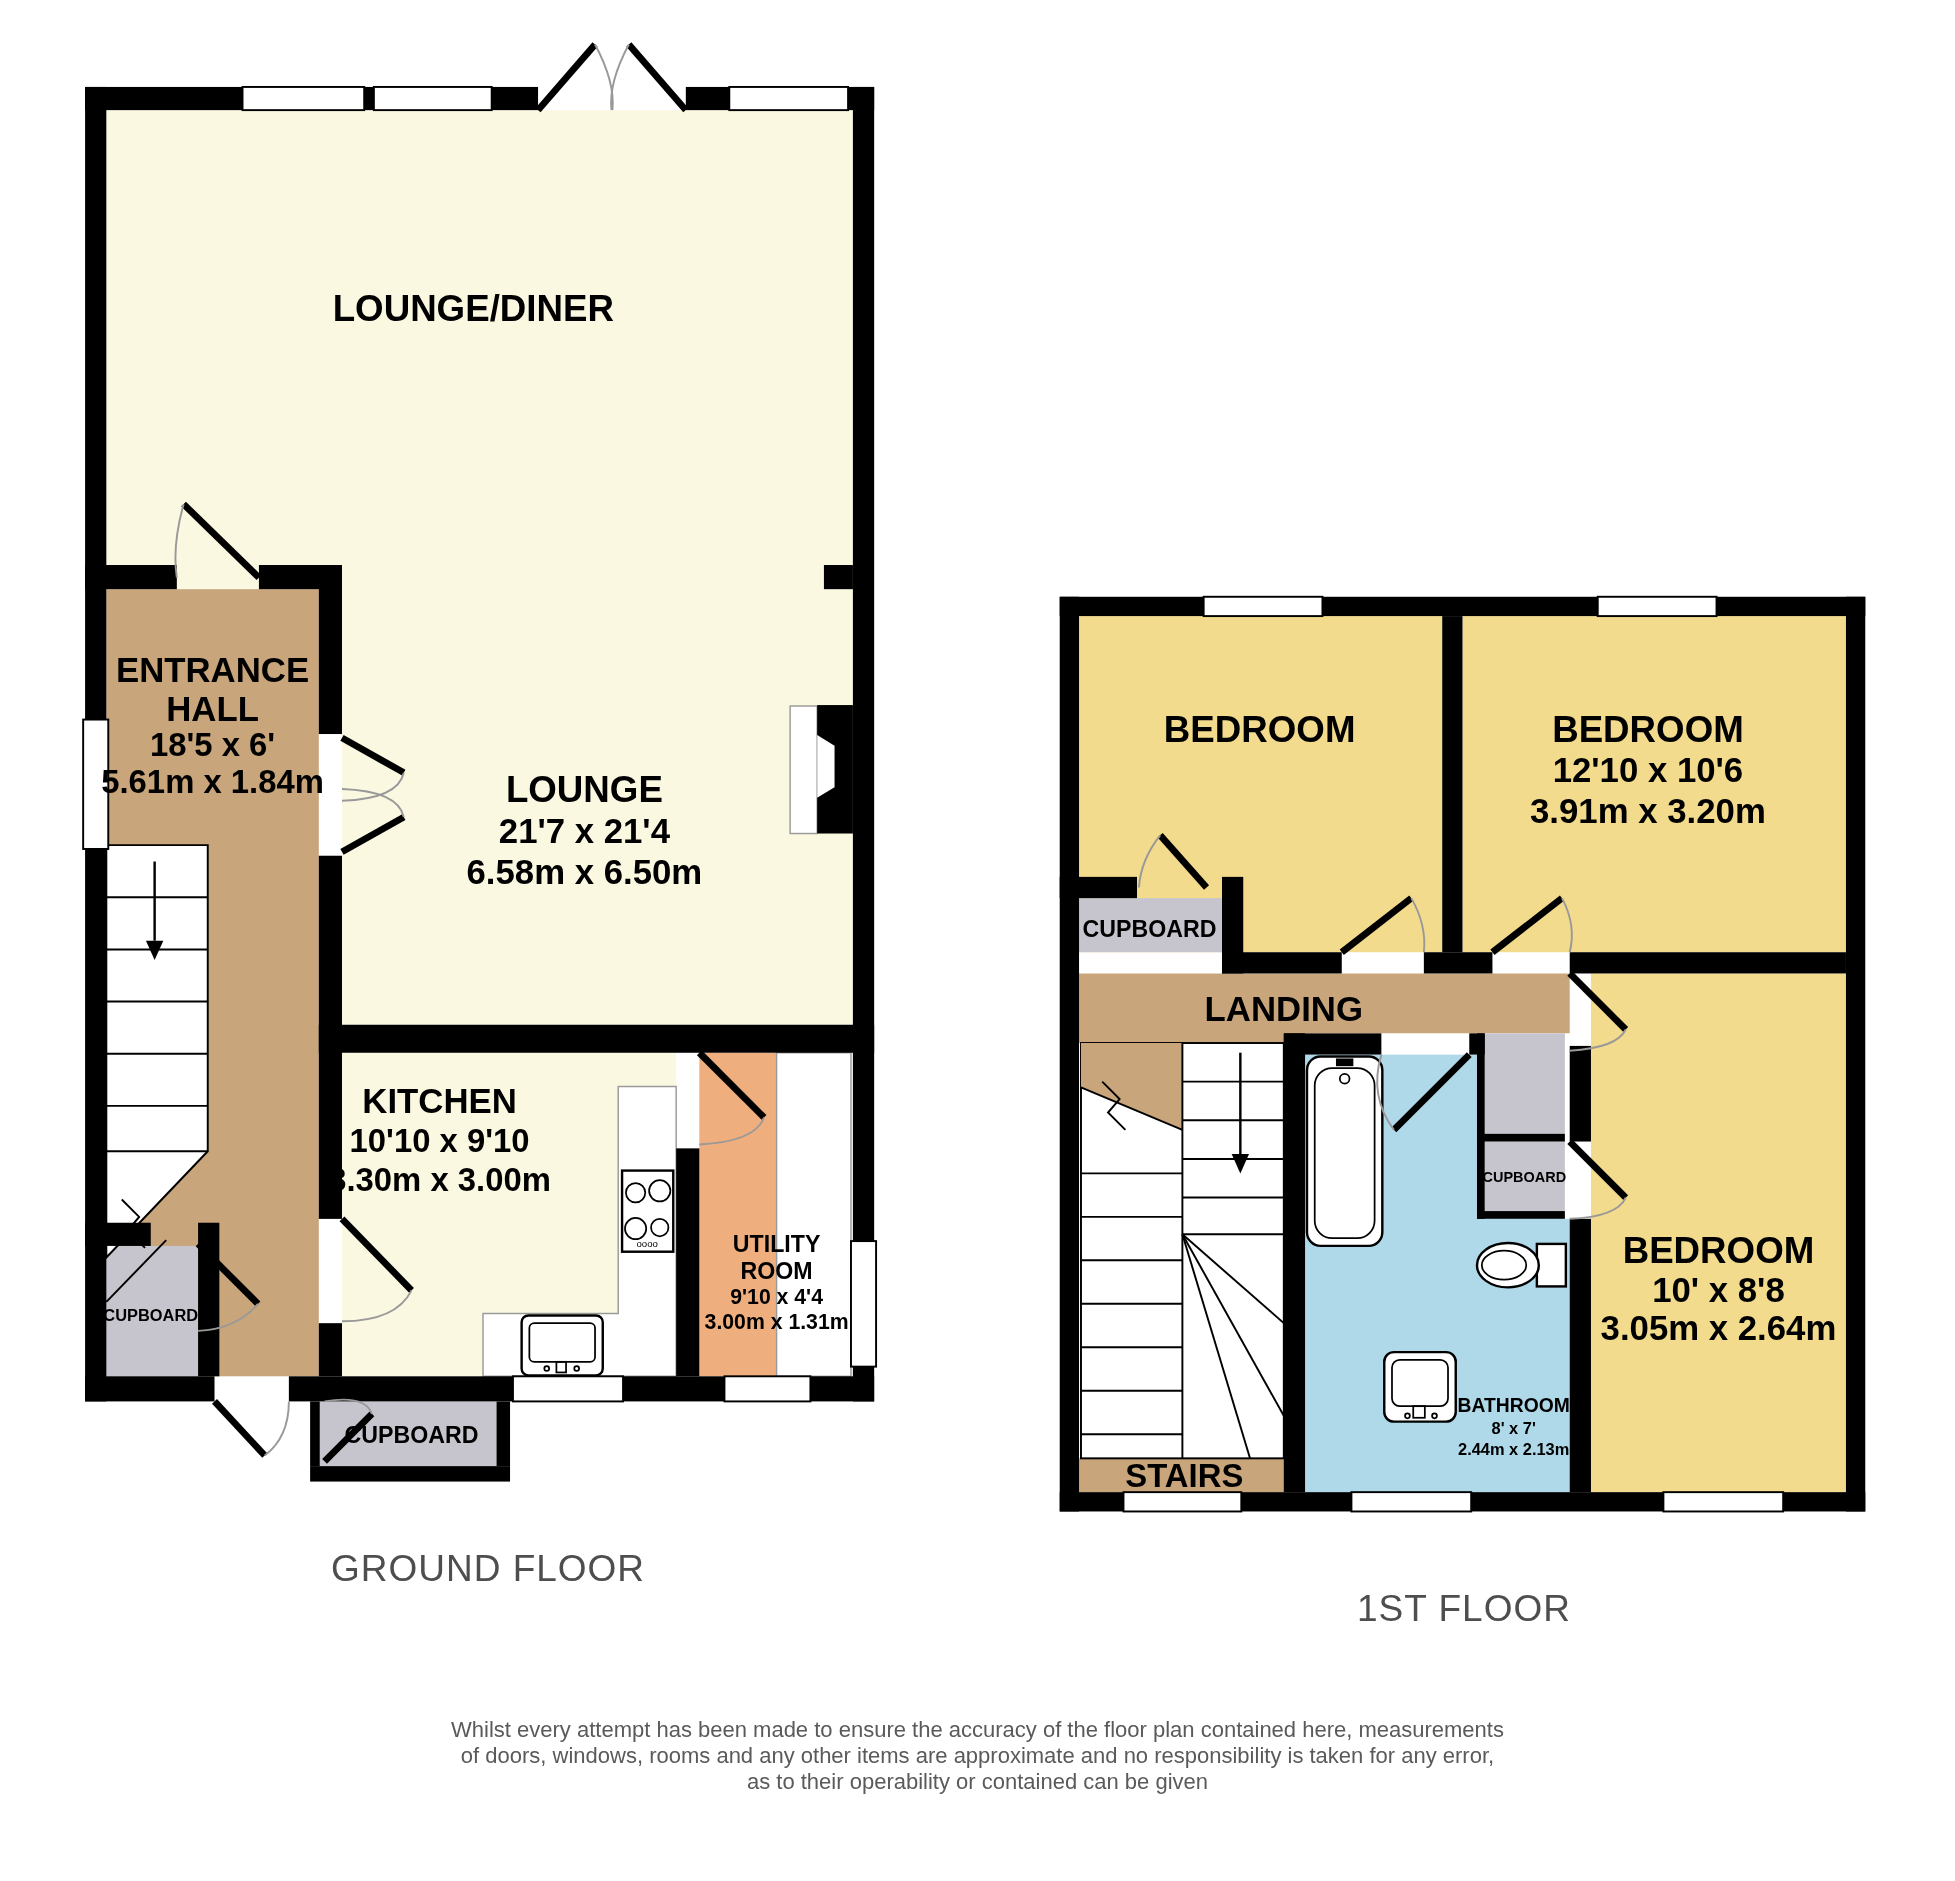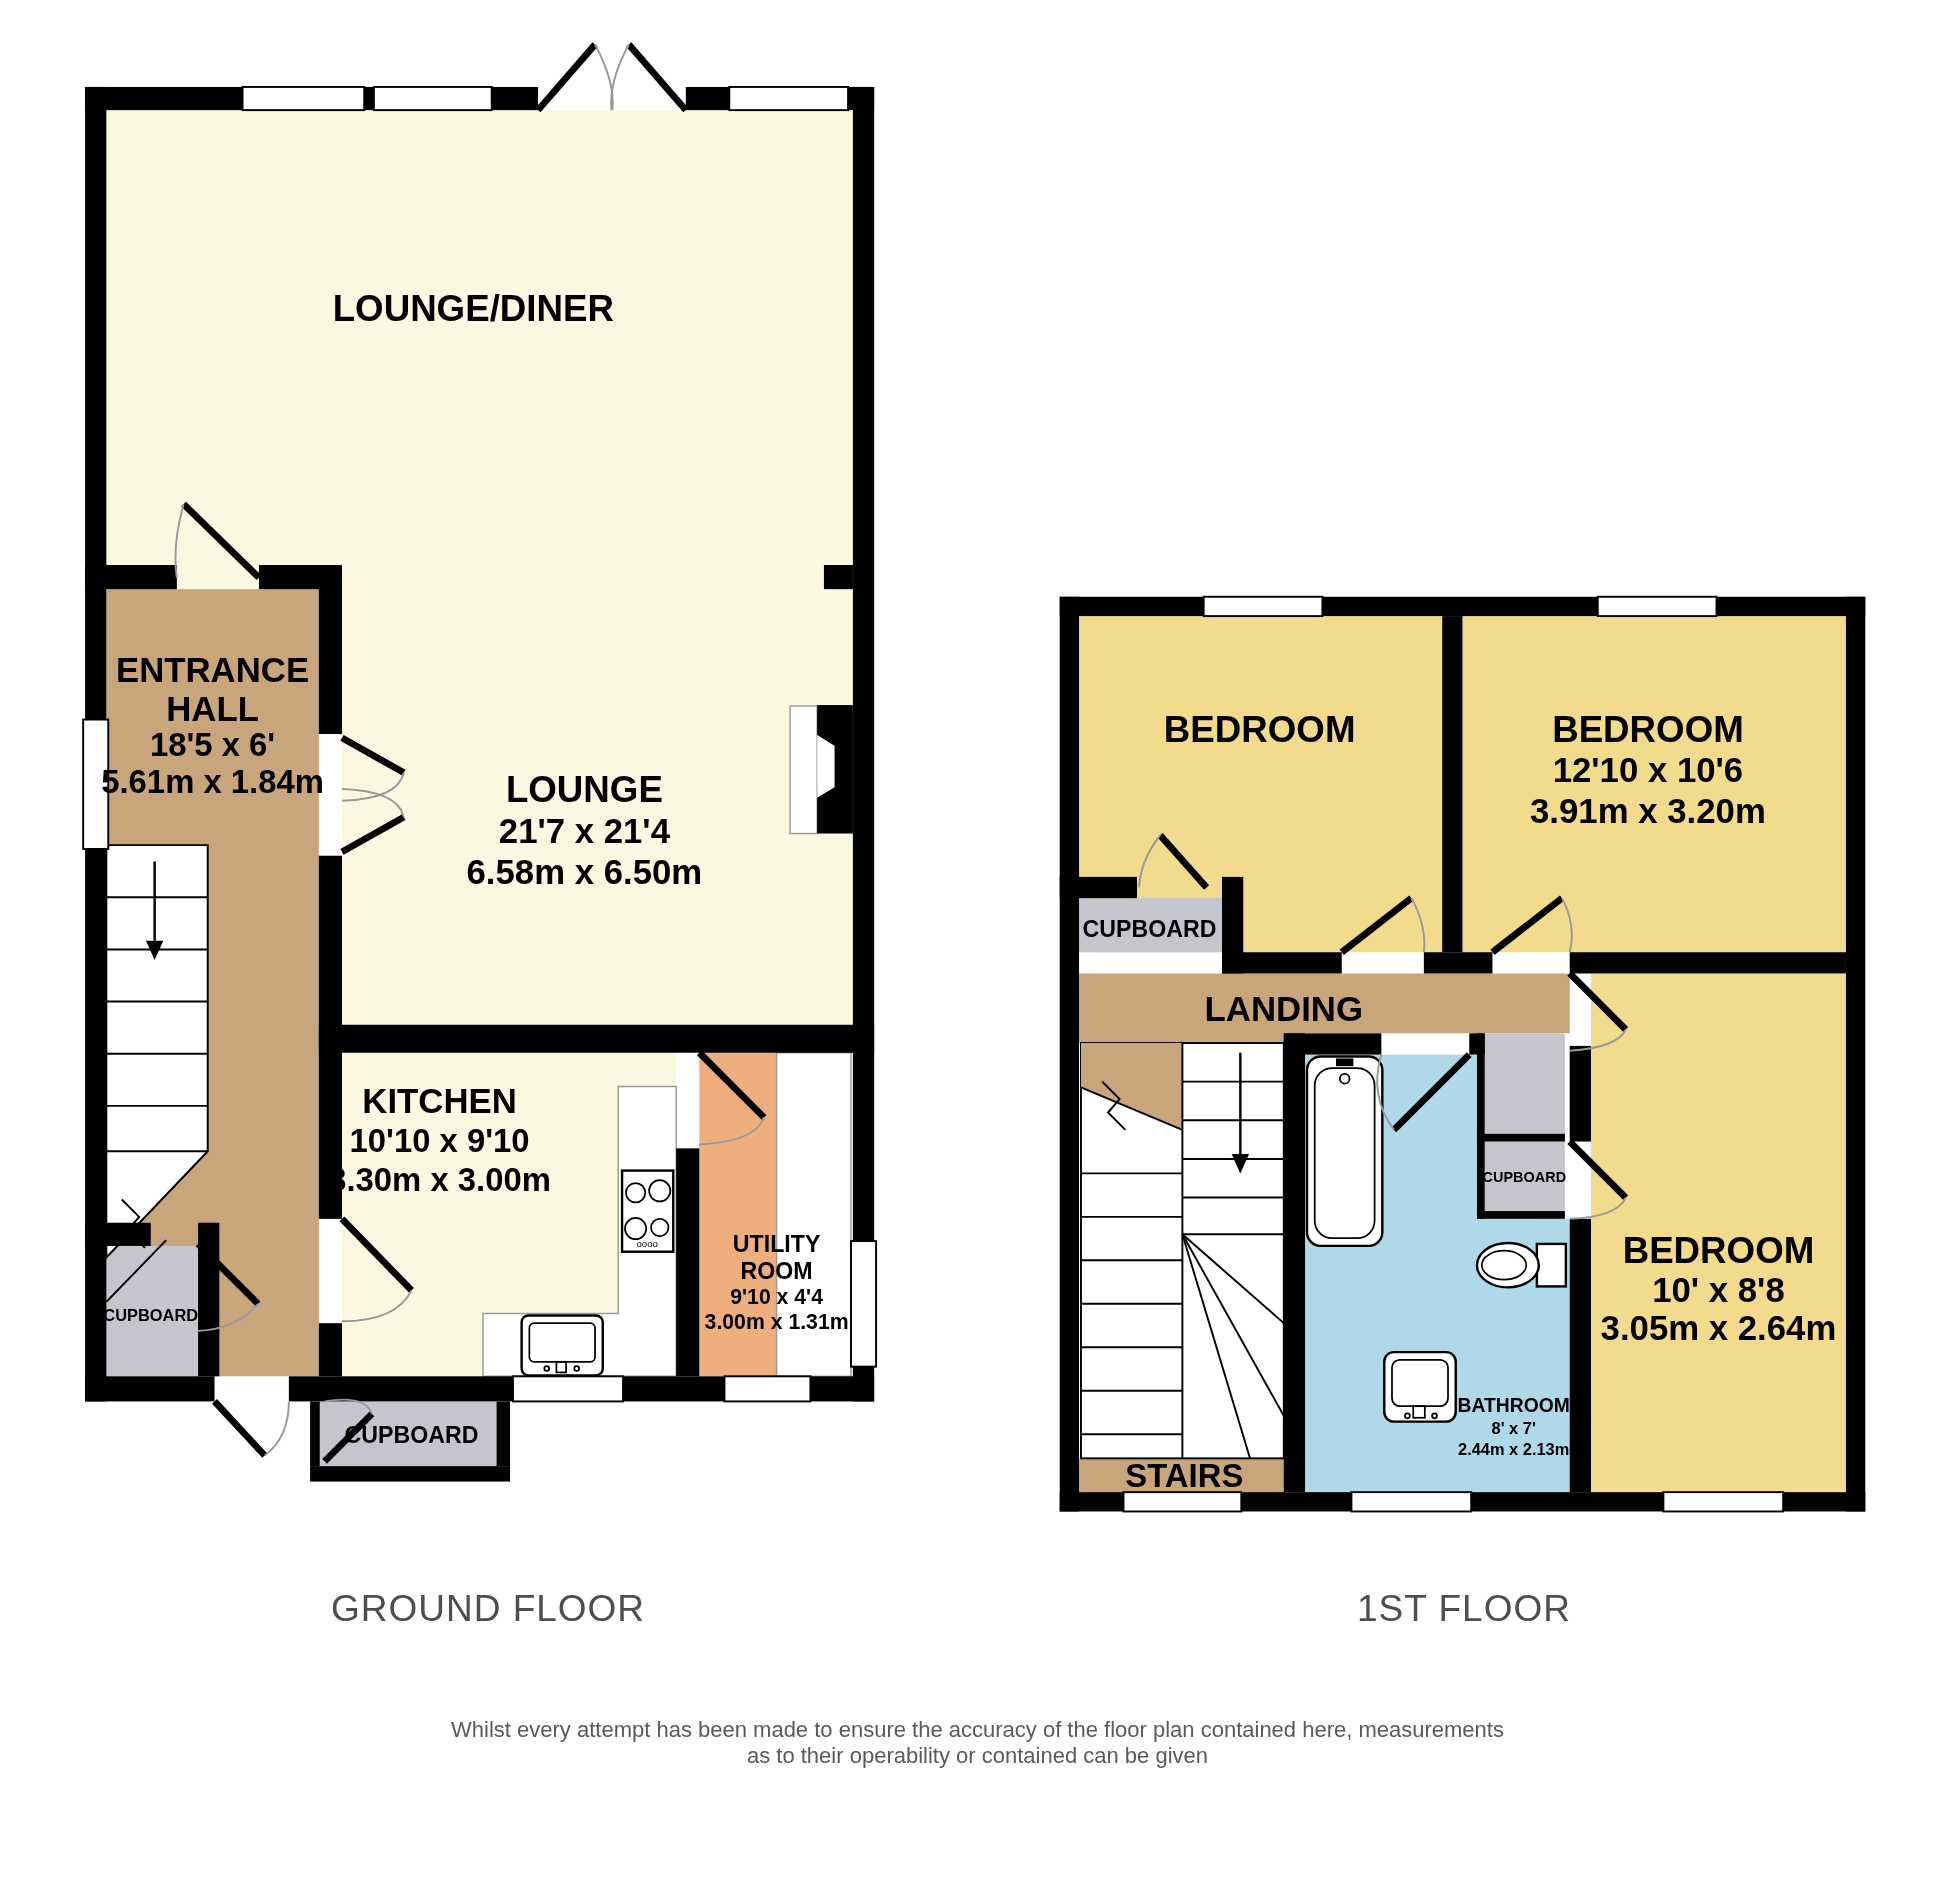--- a/index.html
+++ b/index.html
@@ -331,22 +331,23 @@
       <text class="lbl fs36" x="690" y="738">10' x 8'8</text>
       <text class="lbl fs36" x="690" y="777">3.05m x 2.64m</text>
       <text class="lbl fs15" x="489" y="614">CUPBOARD</text>
       <text class="lbl fs20" x="478" y="852">BATHROOM</text>
       <text class="lbl fs17" x="478" y="875">8' x 7'</text>
       <text class="lbl fs17" x="478" y="897">2.44m x 2.13m</text>
       <text class="lbl fs34" x="137" y="930">STAIRS</text>
     </g>
   </svg>
 
-  <div class="floor-label" style="left:488px;top:1588px;">GROUND FLOOR</div>
+  <div class="floor-label" style="left:488px;top:1548px;">GROUND FLOOR</div>
   <div class="floor-label" style="left:1464px;top:1588px;">1ST FLOOR</div>
 
   <div id="disclaimer">
     <div>Whilst every attempt has been made to ensure the accuracy of the floor plan contained here, measurements</div>
+    <div>of doors, windows, rooms and any other items are approximate and no responsibility is taken for any error,</div>
     <div>as to their operability or contained can be given</div>
   </div>
 
 </div>
 
 
 </body></html>

